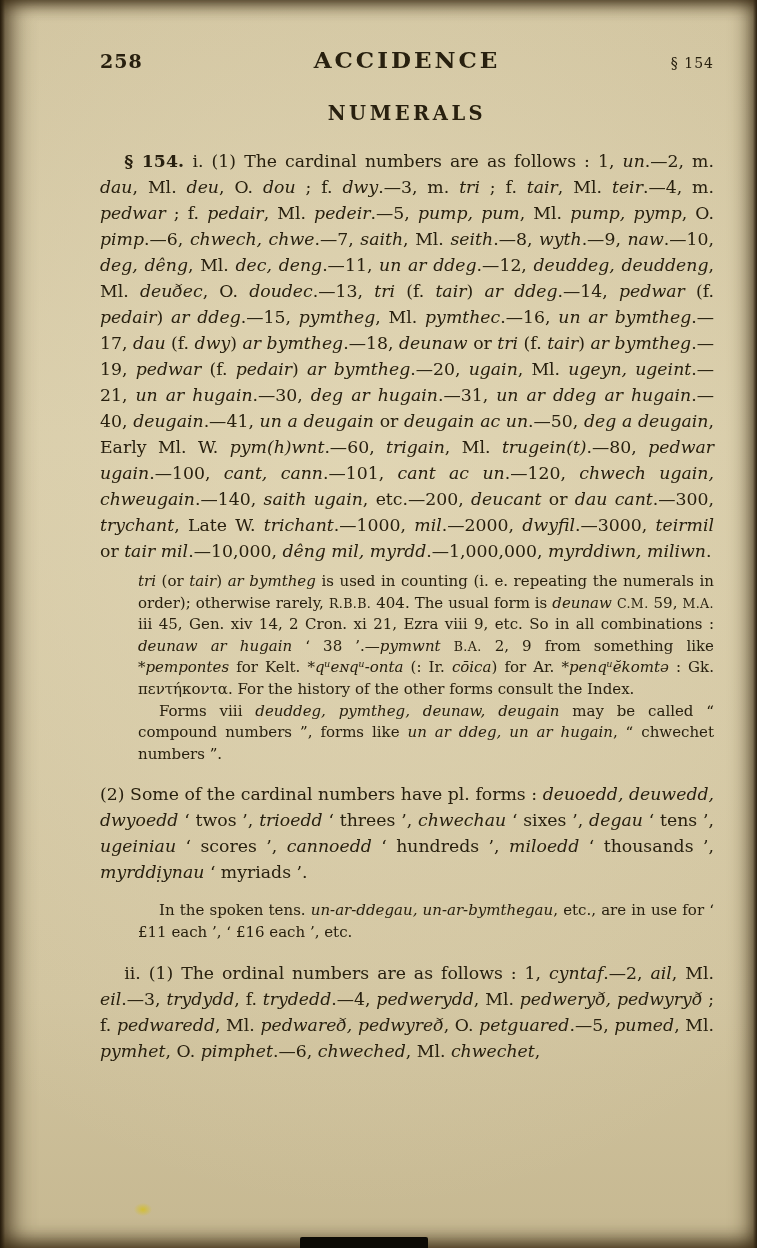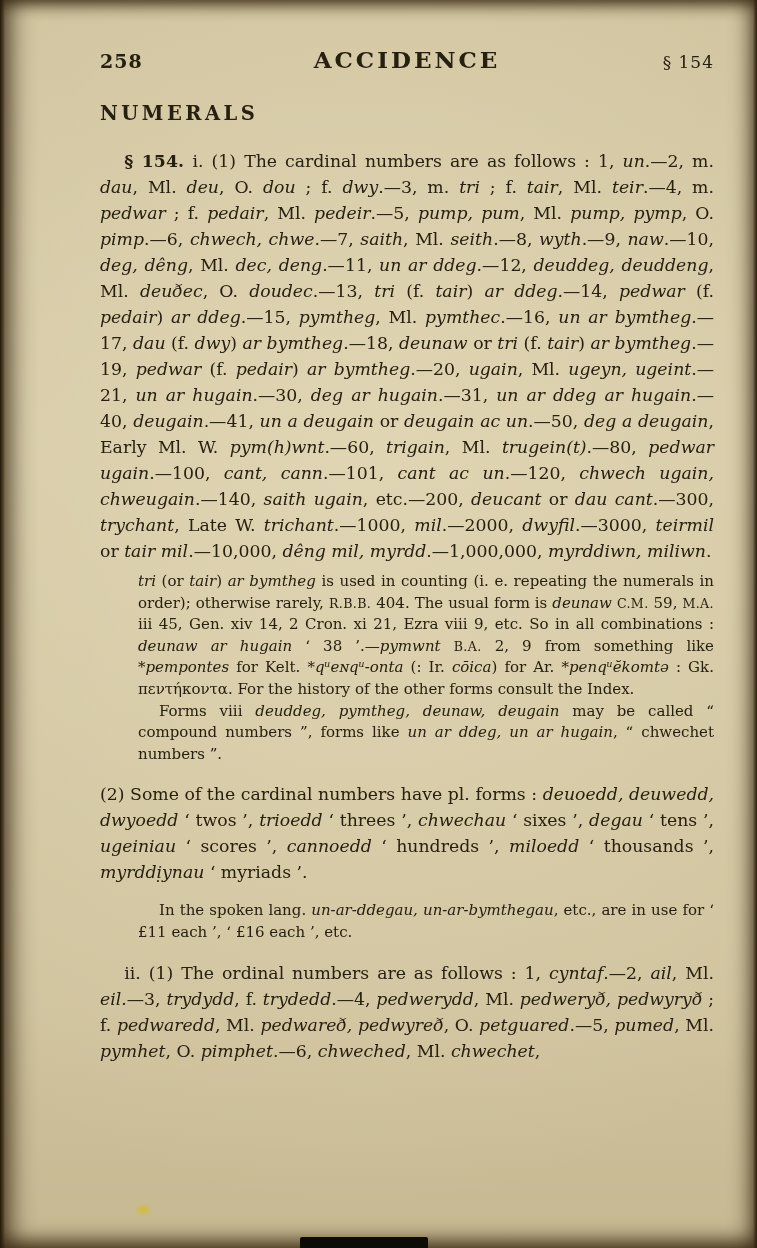--- a/index.html
+++ b/index.html
@@ -34,23 +34,23 @@
     width: 614px;
   }
   .hdr {
     display: grid;
     grid-template-columns: 1fr auto 1fr;
     align-items: baseline;
     font-size: 19px;
   }
   .hdr .num { justify-self: start; font-weight: bold; letter-spacing: 1px; }
   .hdr .title { font-weight: bold; letter-spacing: 3px; font-size: 23px; }
-  .hdr .sec { justify-self: end; font-size: 17px; letter-spacing: 1px; }
+  .hdr .sec { justify-self: end; font-size: 14px; letter-spacing: 1px; }
   .heading {
-    text-align: left;
+    text-align: center;
     font-size: 19.5px;
     font-weight: bold;
     letter-spacing: 3.5px;
     margin: 29px 0 23px 0;
   }
   .body-text { }
   p.para {
     margin: 0;
     text-align: justify;
     hyphens: none;
@@ -93,20 +93,20 @@
       <span class="sec">§ 154</span>
     </div>
 
     <div class="heading">NUMERALS</div>
 
     <div class="body-text">
         <p class="para normal indent" style="margin-top: 0px;"><span class="bd">§ 154. </span><span>i. (1) The cardinal numbers are as follows : 1, </span><span class="it">un</span><span>.—2, m. </span><span class="it">dau</span><span>, Ml. </span><span class="it">deu</span><span>, O. </span><span class="it">dou</span><span> ; f. </span><span class="it">dwy</span><span>.—3, m. </span><span class="it">tri</span><span> ; f. </span><span class="it">tair</span><span>, Ml. </span><span class="it">teir</span><span>.—4, m. </span><span class="it">pedwar</span><span> ; f. </span><span class="it">pedair</span><span>, Ml. </span><span class="it">pedeir</span><span>.—5, </span><span class="it">pump, pum</span><span>, Ml. </span><span class="it">pump, pymp</span><span>, O. </span><span class="it">pimp</span><span>.—6, </span><span class="it">chwech, chwe</span><span>.—7, </span><span class="it">saith</span><span>, Ml. </span><span class="it">seith</span><span>.—8, </span><span class="it">wyth</span><span>.—9, </span><span class="it">naw</span><span>.—10, </span><span class="it">deg, dêng</span><span>, Ml. </span><span class="it">dec, deng</span><span>.—11, </span><span class="it">un ar ddeg</span><span>.—12, </span><span class="it">deuddeg, deuddeng</span><span>, Ml. </span><span class="it">deuðec</span><span>, O. </span><span class="it">doudec</span><span>.—13, </span><span class="it">tri</span><span> (f. </span><span class="it">tair</span><span>) </span><span class="it">ar ddeg</span><span>.—14, </span><span class="it">pedwar</span><span> (f. </span><span class="it">pedair</span><span>) </span><span class="it">ar ddeg</span><span>.—15, </span><span class="it">pymtheg</span><span>, Ml. </span><span class="it">pymthec</span><span>.—16, </span><span class="it">un ar bymtheg</span><span>.—17, </span><span class="it">dau</span><span> (f. </span><span class="it">dwy</span><span>) </span><span class="it">ar bymtheg</span><span>.—18, </span><span class="it">deunaw</span><span> or </span><span class="it">tri</span><span> (f. </span><span class="it">tair</span><span>) </span><span class="it">ar bymtheg</span><span>.—19, </span><span class="it">pedwar</span><span> (f. </span><span class="it">pedair</span><span>) </span><span class="it">ar bymtheg</span><span>.—20, </span><span class="it">ugain</span><span>, Ml. </span><span class="it">ugeyn, ugeint</span><span>.—21, </span><span class="it">un ar hugain</span><span>.—30, </span><span class="it">deg ar hugain</span><span>.—31, </span><span class="it">un ar ddeg ar hugain</span><span>.—40, </span><span class="it">deugain</span><span>.—41, </span><span class="it">un a deugain</span><span> or </span><span class="it">deugain ac un</span><span>.—50, </span><span class="it">deg a deugain</span><span>, Early Ml. W. </span><span class="it">pym(h)wnt</span><span>.—60, </span><span class="it">trigain</span><span>, Ml. </span><span class="it">trugein(t)</span><span>.—80, </span><span class="it">pedwar ugain</span><span>.—100, </span><span class="it">cant, cann</span><span>.—101, </span><span class="it">cant ac un</span><span>.—120, </span><span class="it">chwech ugain, chweugain</span><span>.—140, </span><span class="it">saith ugain</span><span>, etc.—200, </span><span class="it">deucant</span><span> or </span><span class="it">dau cant</span><span>.—300, </span><span class="it">trychant</span><span>, Late W. </span><span class="it">trichant</span><span>.—1000, </span><span class="it">mil</span><span>.—2000, </span><span class="it">dwyfil</span><span>.—3000, </span><span class="it">teirmil</span><span> or </span><span class="it">tair mil</span><span>.—10,000, </span><span class="it">dêng mil, myrdd</span><span>.—1,000,000, </span><span class="it">myrddiwn, miliwn</span><span>.</span></p>
         <p class="para small" style="margin-top: 7px;"><span class="it">tri</span><span> (or </span><span class="it">tair</span><span>) </span><span class="it">ar bymtheg</span><span> is used in counting (i. e. repeating the numerals in order); otherwise rarely, </span><span class="sc">R.B.B.</span><span> 404. The usual form is </span><span class="it">deunaw</span><span> </span><span class="sc">C.M.</span><span> 59, </span><span class="sc">M.A.</span><span> iii 45, Gen. xiv 14, 2 Cron. xi 21, Ezra viii 9, etc. So in all combinations : </span><span class="it">deunaw ar hugain</span><span> ‘ 38 ’.—</span><span class="it">pymwnt</span><span> </span><span class="sc">B.A.</span><span> 2, 9 from something like *</span><span class="it">pempontes</span><span> for Kelt. *</span><span class="it">qᵘeɴqᵘ-onta</span><span> (: Ir. </span><span class="it">cōica</span><span>) for Ar. *</span><span class="it">penqᵘĕkomtə</span><span> : Gk. </span><span>πεντήκοντα</span><span>. For the history of the other forms consult the Index.</span></p>
         <p class="para small indent" style="margin-top: 0px;"><span>Forms viii </span><span class="it">deuddeg, pymtheg, deunaw, deugain</span><span> may be called “ compound numbers ”, forms like </span><span class="it">un ar ddeg, un ar hugain</span><span>, “ chwechet numbers ”.</span></p>
         <p class="para normal" style="margin-top: 16px;"><span>(2) Some of the cardinal numbers have pl. forms : </span><span class="it">deuoedd, deuwedd, dwyoedd</span><span> ‘ twos ’, </span><span class="it">trioedd</span><span> ‘ threes ’, </span><span class="it">chwechau</span><span> ‘ sixes ’, </span><span class="it">degau</span><span> ‘ tens ’, </span><span class="it">ugeiniau</span><span> ‘ scores ’, </span><span class="it">cannoedd</span><span> ‘ hundreds ’, </span><span class="it">miloedd</span><span> ‘ thousands ’, </span><span class="it">myrddịynau</span><span> ‘ myriads ’.</span></p>
-        <p class="para small indent" style="margin-top: 15px;"><span>In the spoken lang. </span><span class="it">un-ar-ddegau, un-ar-bymthegau</span><span>, etc., are in use for ‘ £11 each ’, ‘ £16 each ’, etc.</span></p>
+        <p class="para small indent" style="margin-top: 15px;"><span>In the spoken tens. </span><span class="it">un-ar-ddegau, un-ar-bymthegau</span><span>, etc., are in use for ‘ £11 each ’, ‘ £16 each ’, etc.</span></p>
         <p class="para normal indent" style="margin-top: 16px;"><span>ii. (1) The ordinal numbers are as follows : 1, </span><span class="it">cyntaf</span><span>.—2, </span><span class="it">ail</span><span>, Ml. </span><span class="it">eil</span><span>.—3, </span><span class="it">trydydd</span><span>, f. </span><span class="it">trydedd</span><span>.—4, </span><span class="it">pedwerydd</span><span>, Ml. </span><span class="it">pedweryð, pedwyryð</span><span> ; f. </span><span class="it">pedwaredd</span><span>, Ml. </span><span class="it">pedwareð, pedwyreð</span><span>, O. </span><span class="it">petguared</span><span>.—5, </span><span class="it">pumed</span><span>, Ml. </span><span class="it">pymhet</span><span>, O. </span><span class="it">pimphet</span><span>.—6, </span><span class="it">chweched</span><span>, Ml. </span><span class="it">chwechet</span><span>,</span></p>
       </div>
   </div>
 
   <div class="artifact-bar"></div>
   <div class="artifact-spot"></div>
 </div>
 
 </body></html>

